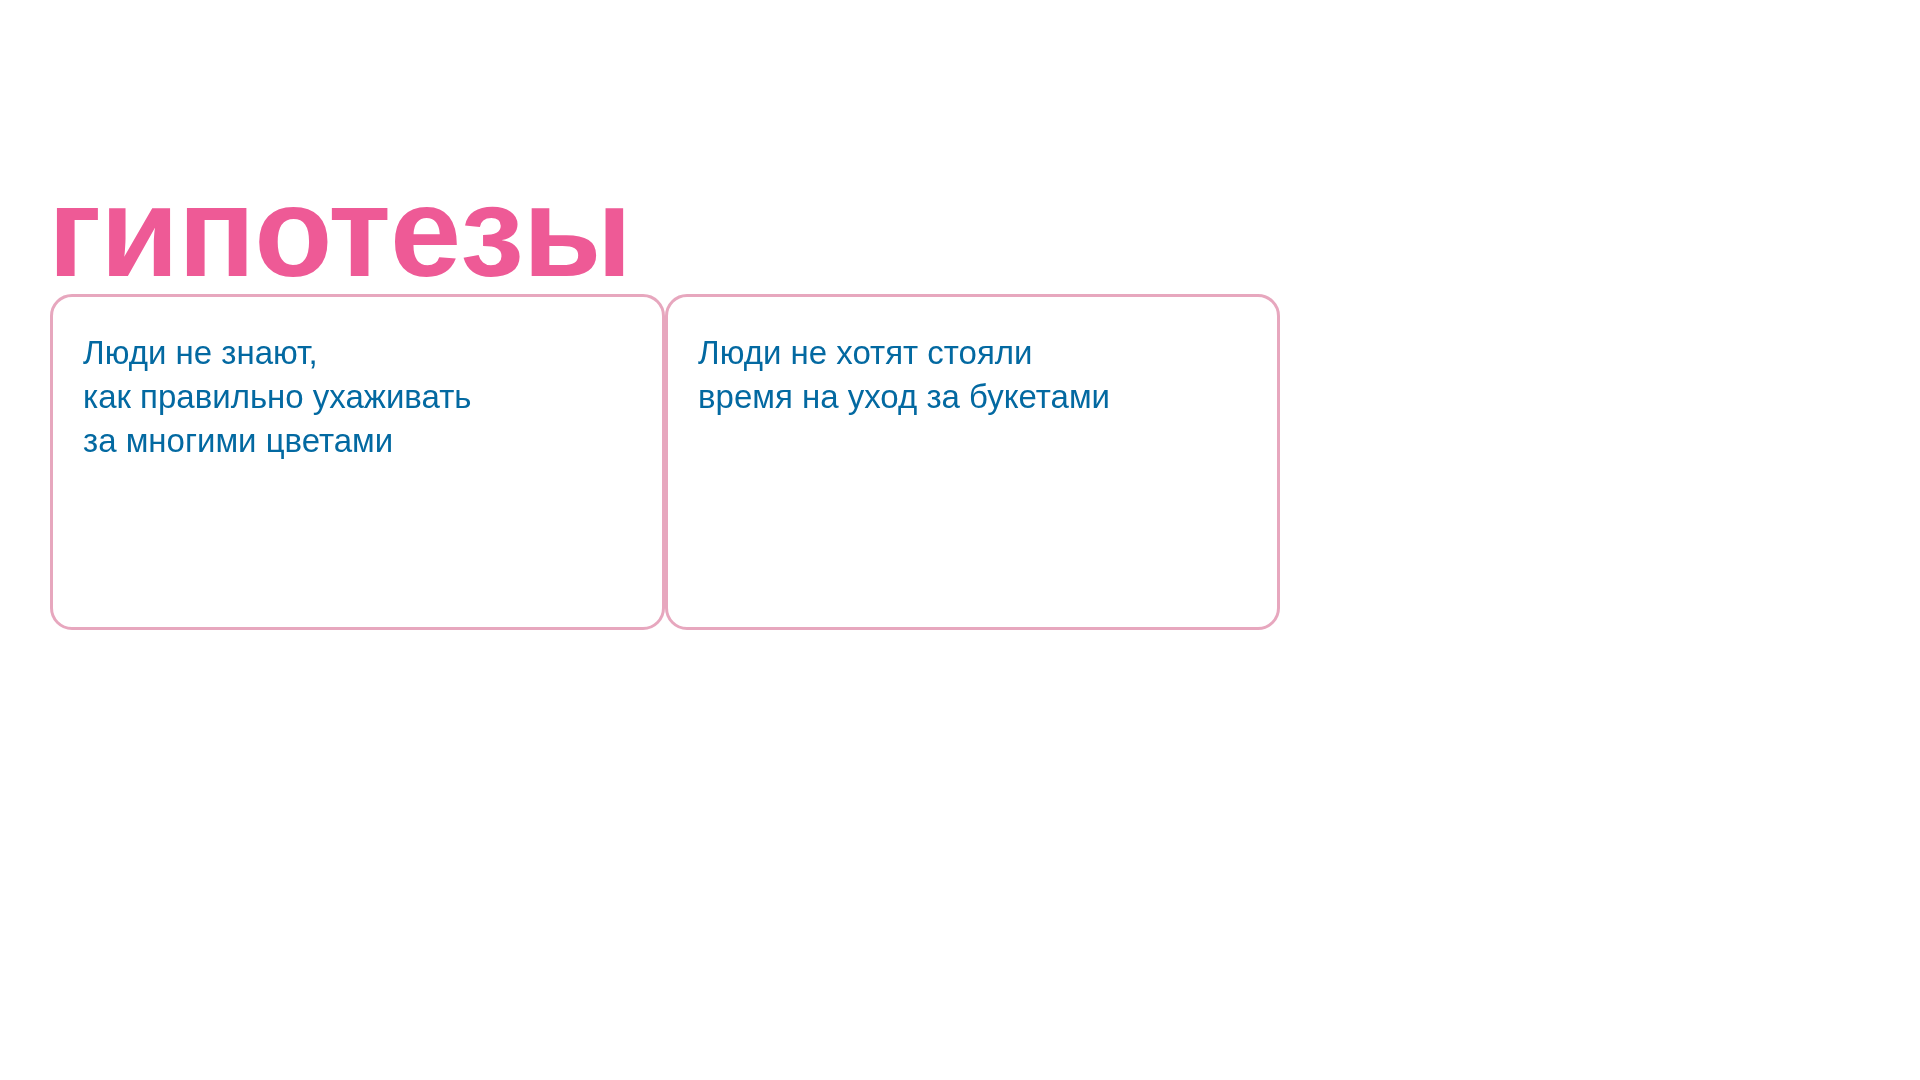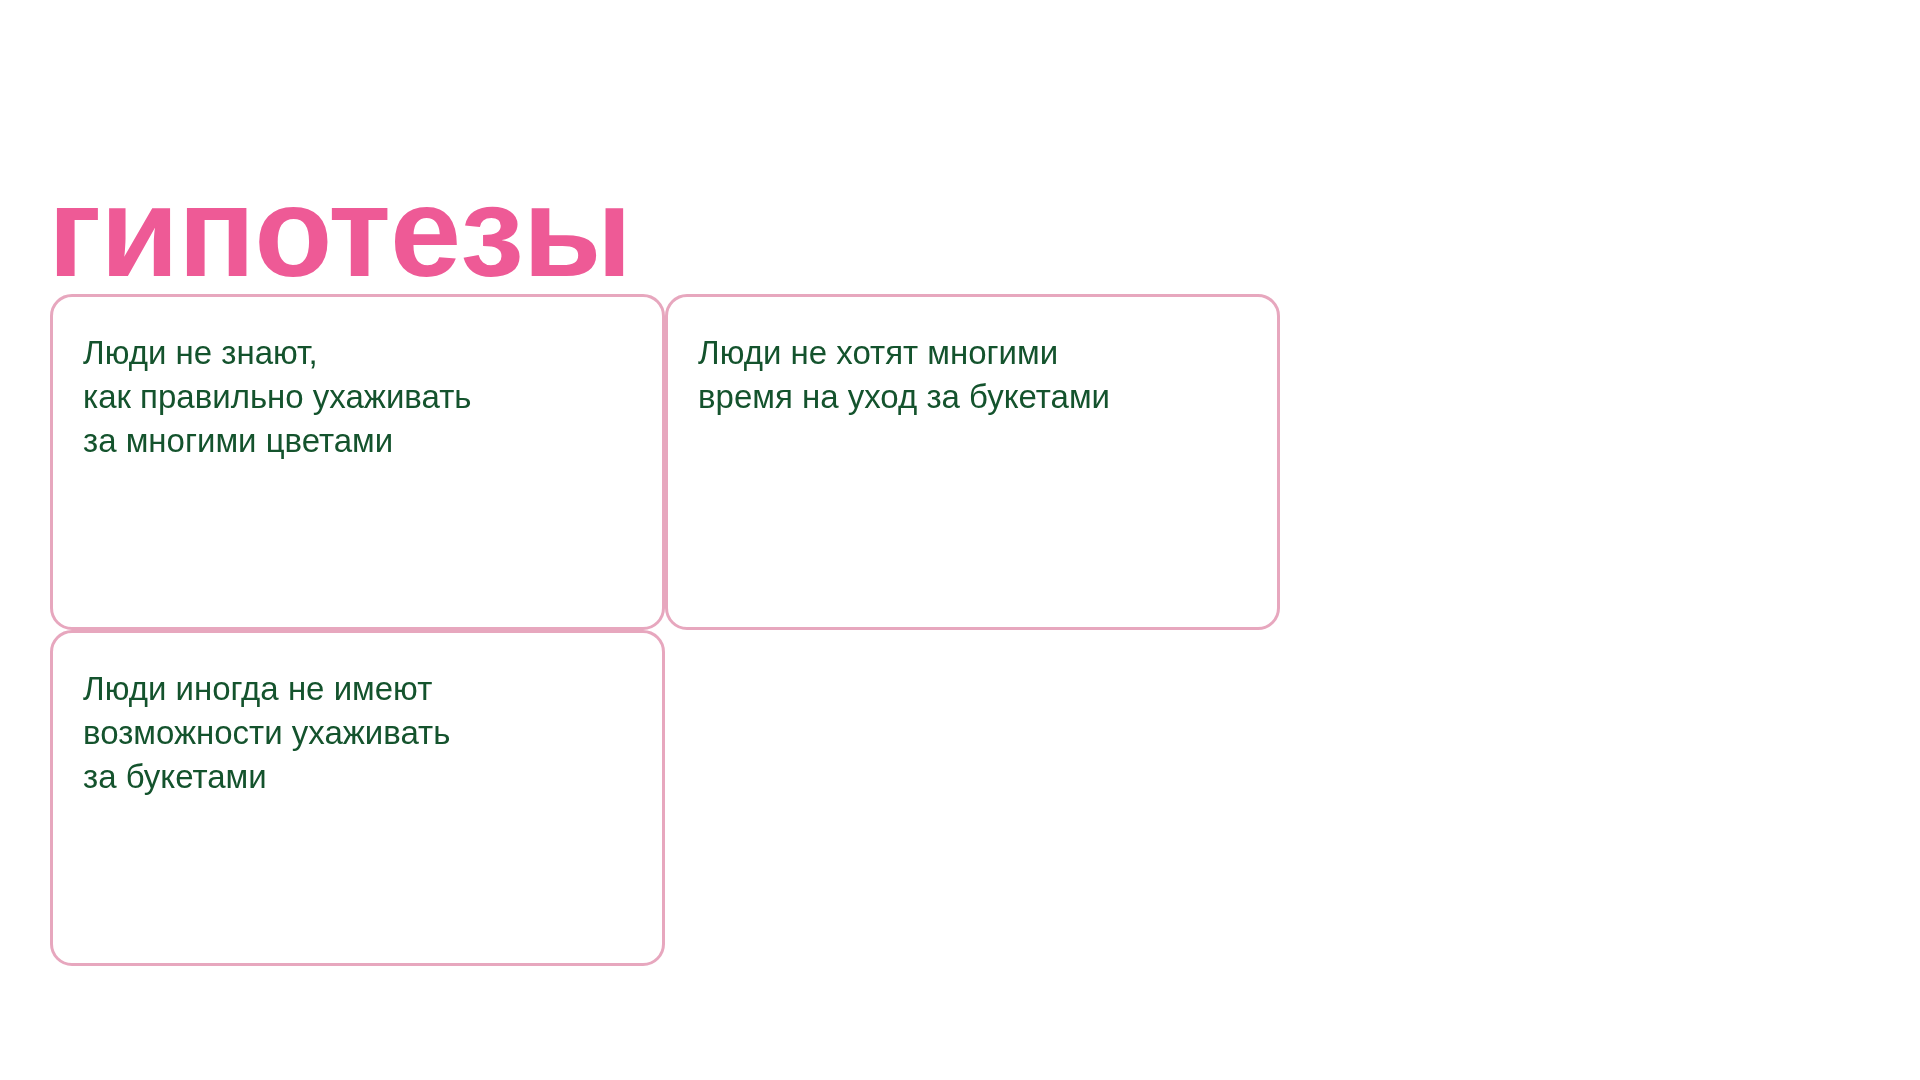--- a/index.html
+++ b/index.html
@@ -56,21 +56,21 @@
     background: #ffffff;
     border: 3px solid #E7A7BE;
     border-radius: 22px;
     padding: 34px 30px 30px 30px;
     position: relative;
   }
 
   .card-text {
     font-size: 33px;
     line-height: 1.33;
-    color: #14532d;
+    color: #0369a1;
     font-weight: 400;
     white-space: pre-line;
     margin: 0;
     padding: 0;
   }
 </style>
 </head>
 <body>
 
 <div class="slide">
@@ -79,25 +79,20 @@
 
   <div class="cards-grid">
 
     <div class="card">
       <p class="card-text">Люди не знают,
 как правильно ухаживать
 за многими цветами</p>
     </div>
 
     <div class="card">
-      <p class="card-text">Люди не хотят многими
+      <p class="card-text">Люди не хотят стояли
 время на уход за букетами</p>
     </div>
 
 
-    <div class="card">
-      <p class="card-text">Люди иногда не имеют
-возможности ухаживать
-за букетами</p>
-    </div>
 
   </div>
 </div>
 
 </body></html>

